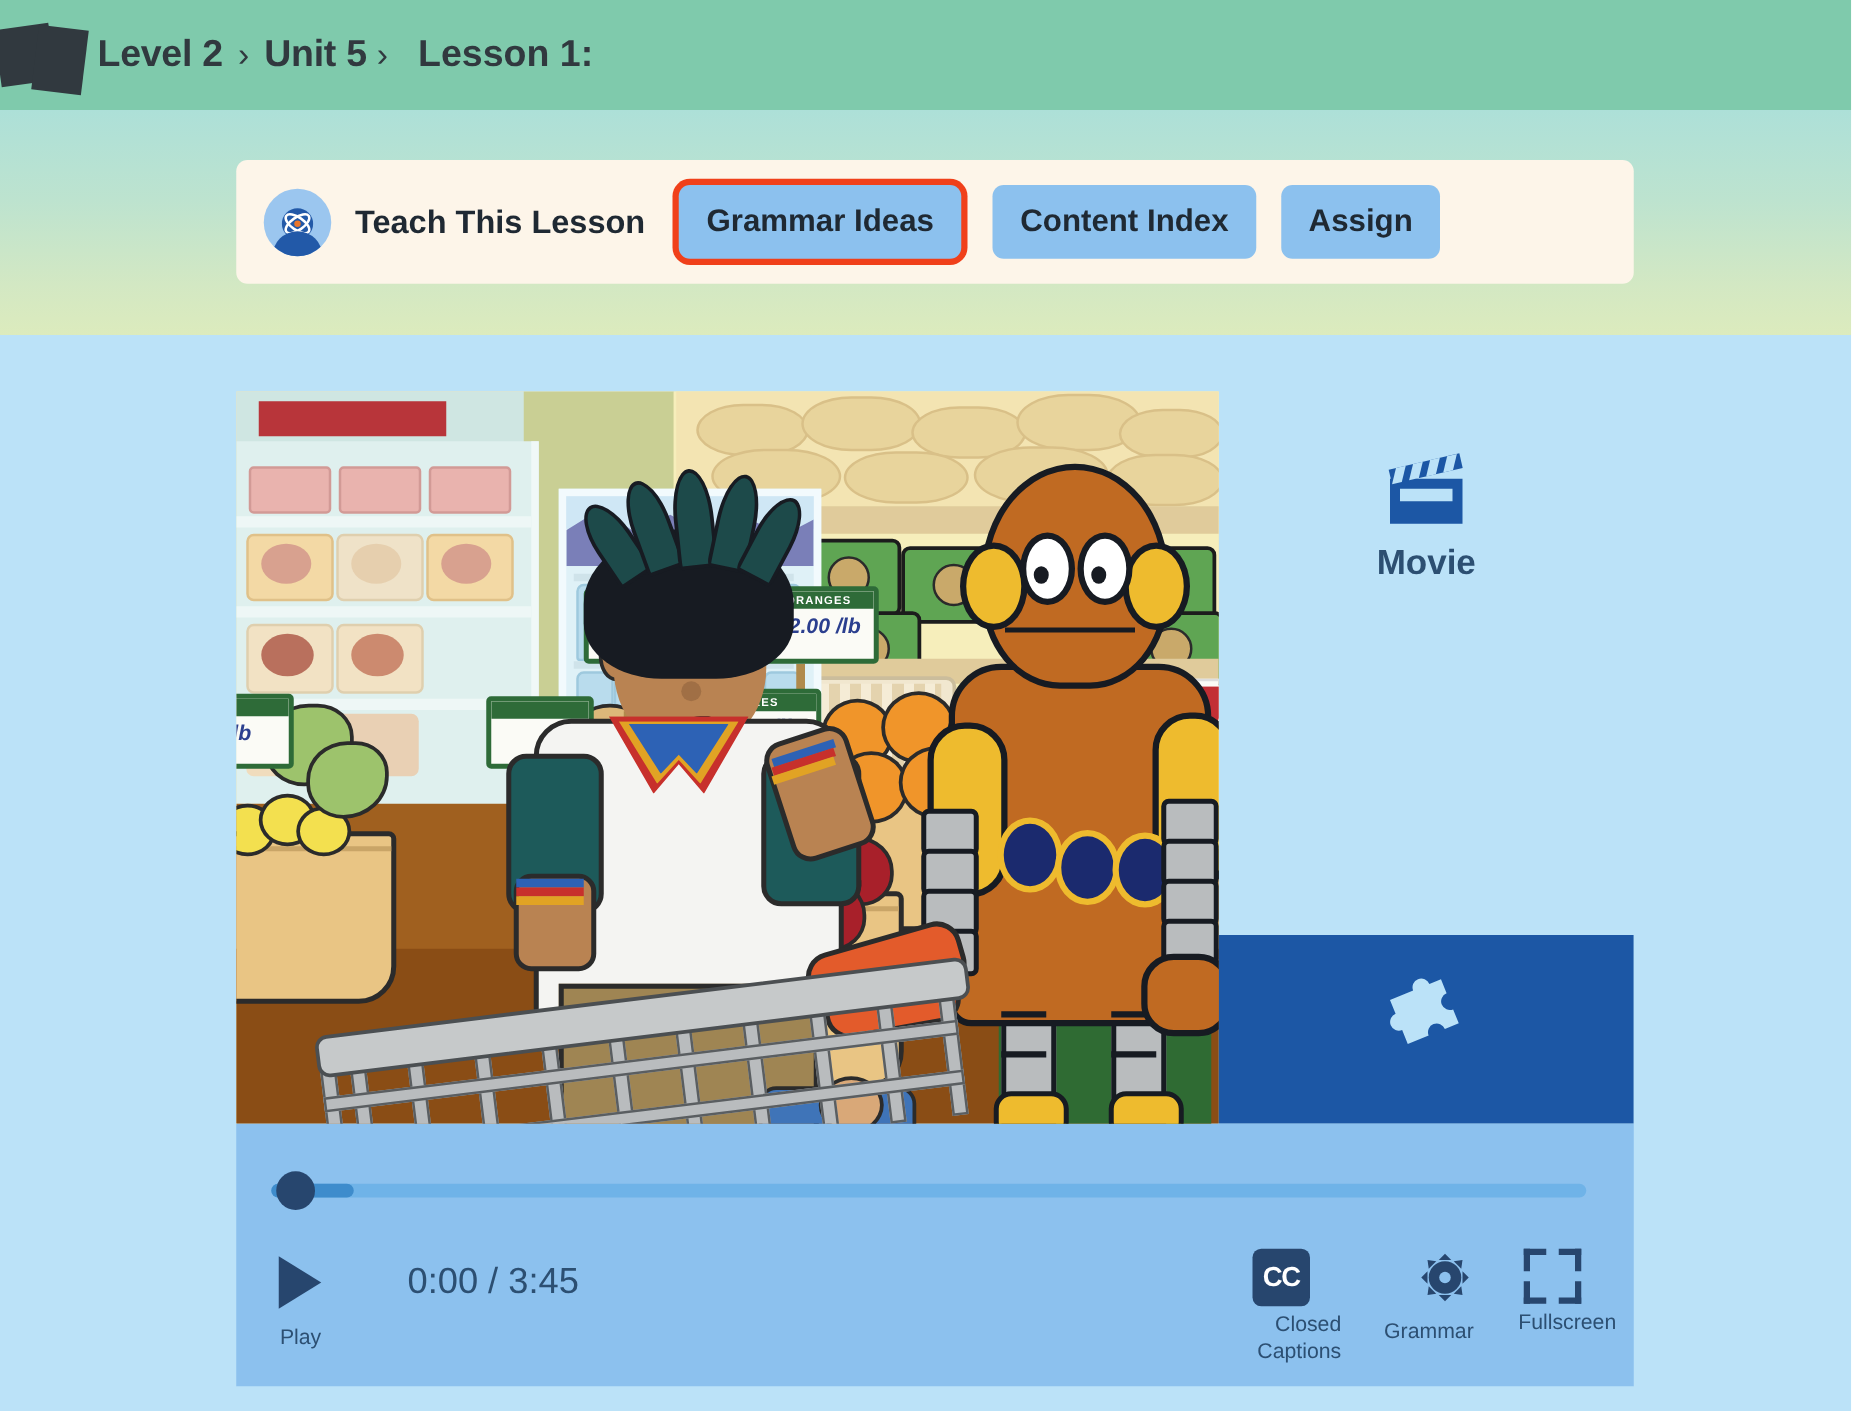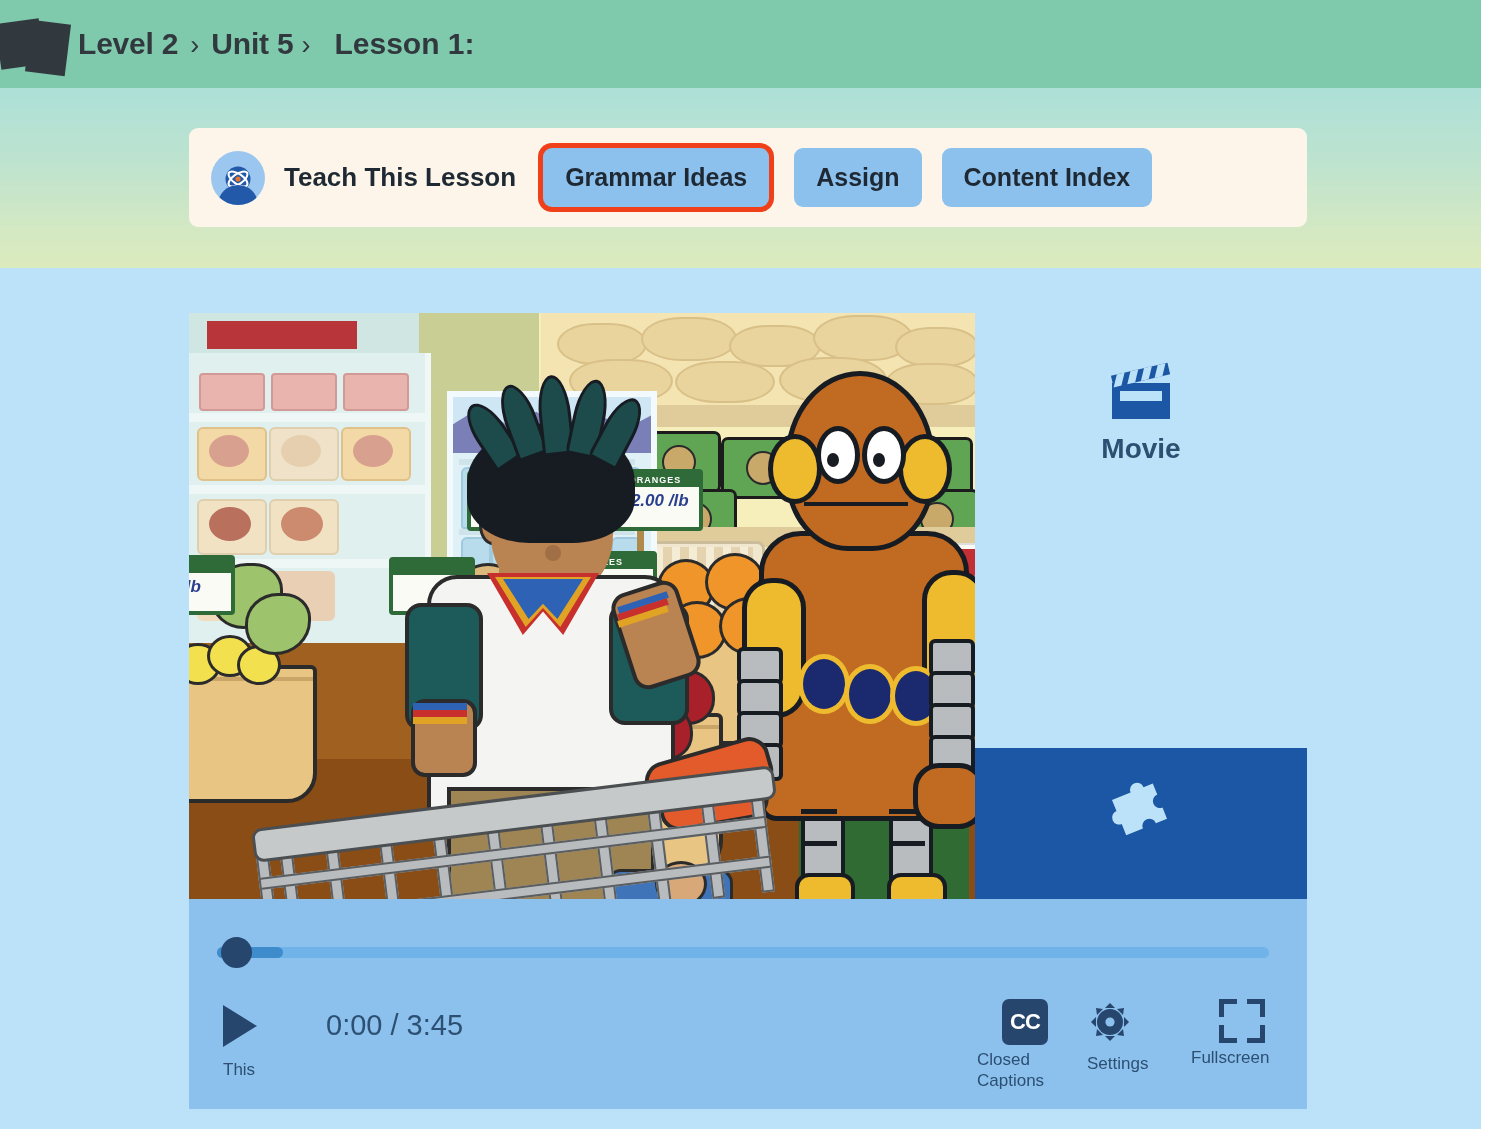--- a/index.html
+++ b/index.html
@@ -374,21 +374,21 @@
   }
   .ctl-row {
     position: absolute;
     top: 92px;
     left: 0;
     width: 1118px;
     height: 110px;
   }
   .ctl-item {
     position: absolute;
-    text-align: left;
+    text-align: right;
     cursor: pointer;
     color: #2c4f72;
   }
   .ctl-cap {
     font-size: 17px;
     line-height: 21px;
     color: #2c4f72;
     margin-top: 4px;
   }
   .play-tri {
@@ -454,22 +454,22 @@
       <svg class="atom" width="26" height="26" viewBox="0 0 26 26">
         <circle cx="13" cy="13" r="12.5" fill="#2259a8"></circle>
         <ellipse cx="13" cy="13" rx="11" ry="5" fill="none" stroke="#ffffff" stroke-width="2" transform="rotate(35 13 13)"></ellipse>
         <ellipse cx="13" cy="13" rx="11" ry="5" fill="none" stroke="#ffffff" stroke-width="2" transform="rotate(-35 13 13)"></ellipse>
         <circle cx="13" cy="13" r="2.6" fill="#e8762c"></circle>
       </svg>
       <div class="shoulders"></div>
     </div>
     <div class="teach-label">Teach This Lesson</div>
     <button class="tbtn highlight">Grammar Ideas</button>
+    <button class="tbtn">Content Index</button>
     <button class="tbtn">Assign</button>
-    <button class="tbtn">Content Index</button>
   </div>
 
   <div class="content">
     <div class="player">
 
       <div class="stage">
 
         <div class="video">
 
           <div class="v-abs wall-left"></div>
@@ -796,21 +796,21 @@
       <div class="controls">
         <div class="progress-wrap">
           <div class="track"></div>
           <div class="filled"></div>
           <div class="knob"></div>
         </div>
 
         <div class="ctl-row">
           <div class="ctl-item" style="left:34px;top:14px;">
             <div class="play-tri"></div>
-            <div class="ctl-cap" style="margin-top:12px;">This</div>
+            <div class="ctl-cap" style="margin-top:12px;">Play</div>
           </div>
 
           <div class="timecode">0:00 / 3:45</div>
 
           <div class="ctl-item" style="left:788px;top:8px;width:96px;">
             <div class="cc-box">
                 <span>CC</span>
               </div>
             <div class="ctl-cap">Closed</div>
             <div class="ctl-cap" style="margin-top:0;">Captions</div>
@@ -824,21 +824,21 @@
                 <path d="M4 23 l5 -5 v10 z"></path>
                 <path d="M42 23 l-5 5 v-10 z"></path>
                 <path d="M9 9 l7 1 l-6 6 z"></path>
                 <path d="M37 37 l-7 -1 l6 -6 z"></path>
                 <path d="M37 9 l-1 7 l-6 -6 z"></path>
                 <path d="M9 37 l1 -7 l6 6 z"></path>
                 <circle cx="23" cy="23" r="13"></circle>
               </g>
               <circle cx="23" cy="23" r="4.6" fill="#8cc1ee"></circle>
             </svg>
-            <div class="ctl-cap">Settings</div>
+            <div class="ctl-cap">Grammar</div>
           </div>
 
           <div class="ctl-item" style="left:1002px;top:8px;width:102px;">
             <div class="fs-icon">
               <i class="tl"></i>
                 <i class="tr"></i>
                 <i class="bl"></i>
                 <i class="br"></i>
             </div>
             <div class="ctl-cap">Fullscreen</div>

